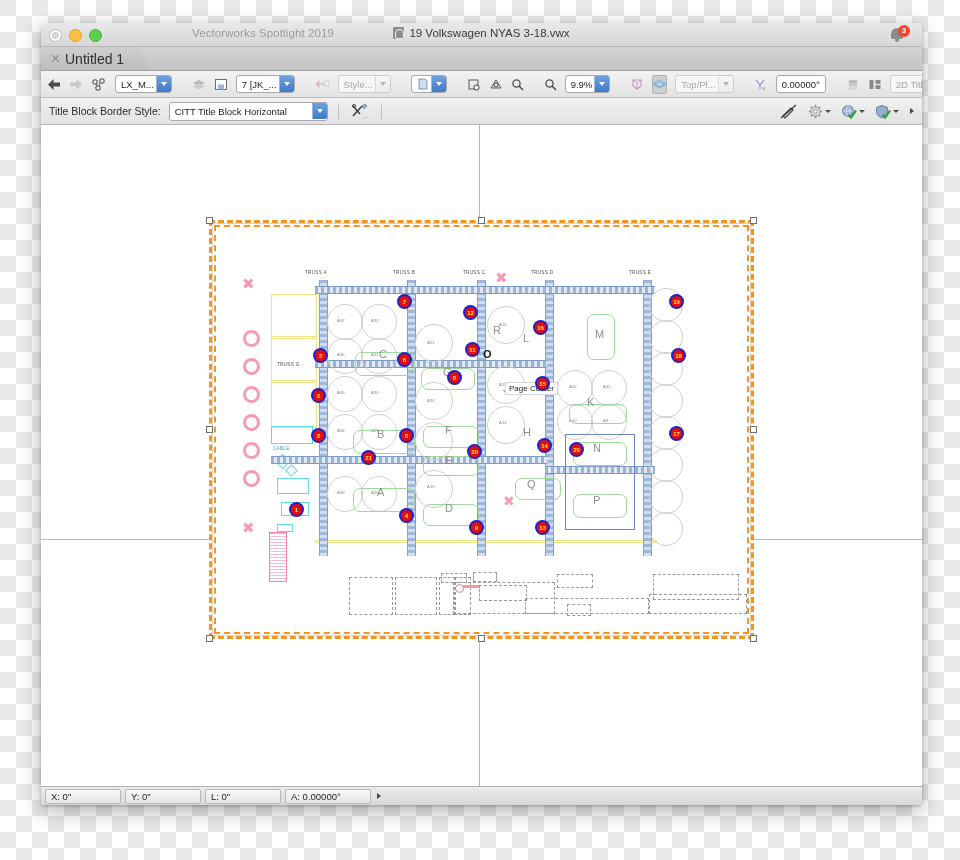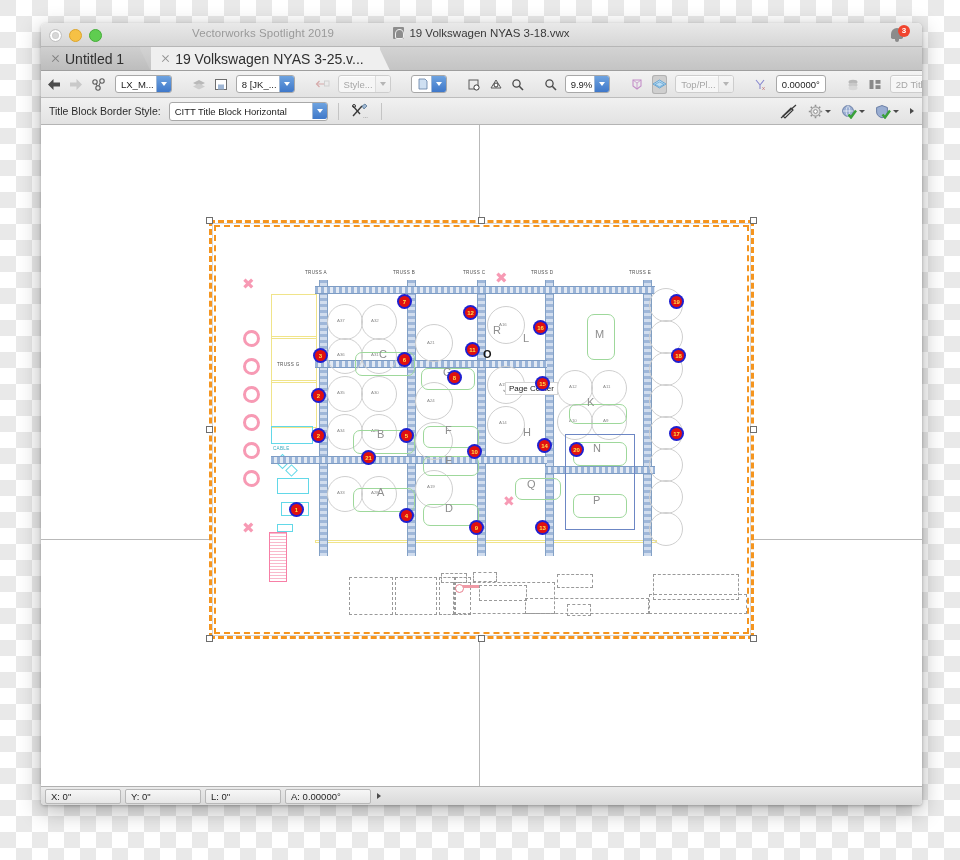--- a/index.html
+++ b/index.html
@@ -274,25 +274,20 @@
     </div>
   </div>
 
   <div class="tabbar">
     <div class="tab inactive">
       <span class="xc"></span>
       <span>Untitled 1</span>
       <span class="slant"></span>
     </div>
     <div style="width:11px"></div>
-    <div class="tab active">
-      <span class="xc"></span>
-      <span>19 Volkswagen NYAS 3-25.v...</span>
-      <span class="slant"></span>
-    </div>
     <div class="tabfill"></div>
   </div>
 
   <div class="toolbar">
     <div class="tbtn">
       <svg width="14" height="13" viewBox="0 0 14 13">
           <path d="M6.5 1 L1 6.5 L6.5 12 L6.5 8.5 L13 8.5 L13 4.5 L6.5 4.5 Z" fill="#4b4b4b"></path>
         </svg>
     </div>
     <div class="tbtn">
@@ -319,21 +314,21 @@
           <path d="M7 5.5 L13 8.5 L7 11.5 L1 8.5 Z" fill="#cdcdcd"></path>
       </svg>
     </div>
     <div class="tbtn">
       <svg width="14" height="13" viewBox="0 0 14 13">
         <rect x="1.5" y="1.5" width="11" height="10" fill="#fff" stroke="#6d6d6d"></rect>
         <rect x="4" y="6.5" width="6" height="5" fill="#9fb6d4"></rect>
       </svg>
     </div>
     <div class="combo" style="width:66px">
-      <span class="txt">8 [JK_...</span>
+      <span class="txt">7 [JK_...</span>
       <span class="arw"></span>
     </div>
     <div class="sep"></div>
     <div class="tbtn">
       <svg width="15" height="12" viewBox="0 0 15 12">
         <path d="M2 6 H10" stroke="#d6a9a9" stroke-width="1.2"></path>
         <path d="M4.5 3 L1.5 6 L4.5 9" fill="none" stroke="#d6a9a9" stroke-width="1.2"></path>
         <rect x="9.5" y="3" width="4.5" height="5" fill="none" stroke="#d0d0d0"></rect>
       </svg>
     </div>

